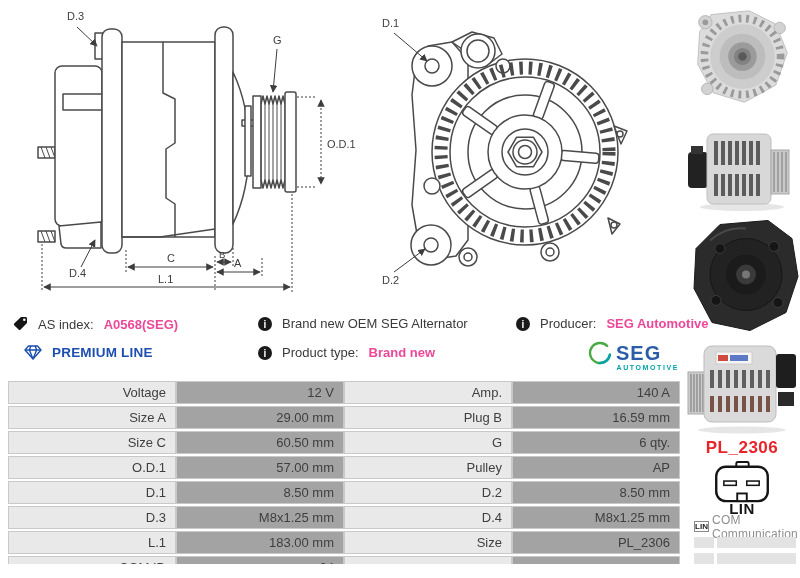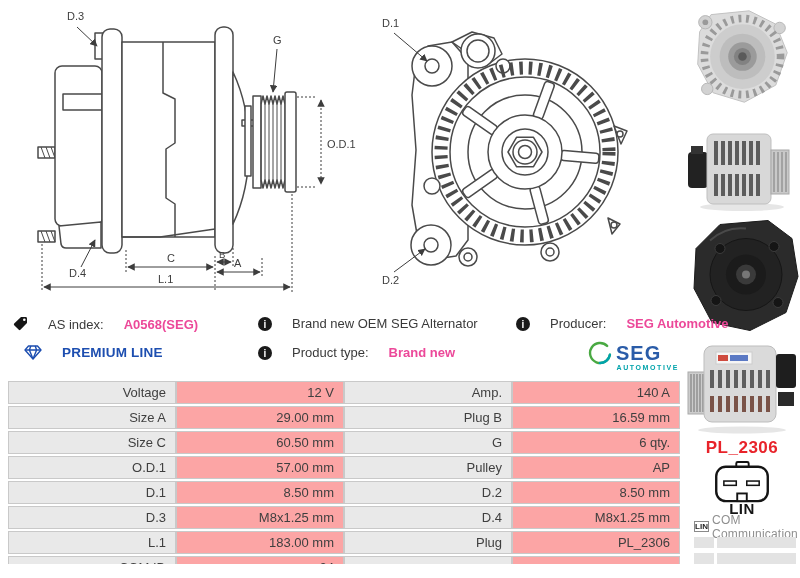--- a/index.html
+++ b/index.html
@@ -2,26 +2,26 @@
 <html style="--premium-blue: #1d4eb0; --plug-red: #e8232a; --seg-blue: #2a5ca8; --seg-teal: #00a3ab; --seg-green: #49a942; --table-label-bg: #e9e9e9; --table-border: #c9c9c9; --drawing-stroke: #4a4a4a;"><head>
 <meta charset="utf-8">
 <style>
   html,body{margin:0;padding:0;background:#fff;}
   .page{position:relative;width:800px;height:564px;background:#fff;font-family:"Liberation Sans",sans-serif;overflow:hidden;}
   .abs{position:absolute;}
   svg text{font-family:"Liberation Sans",sans-serif;}
   .dimtext{font-size:11px;fill:#3d3d3d;}
   .dimtext.sm{font-size:9.5px;}
 
-  .info-item{position:absolute;display:flex;align-items:center;gap:20px;font-size:13px;color:#3a3a3a;white-space:nowrap;}
+  .info-item{position:absolute;display:flex;align-items:center;gap:10px;font-size:13px;color:#3a3a3a;white-space:nowrap;}
   .info-item b{color:#ec4899;}
   .premium-text{color:var(--premium-blue,#1d4eb0);font-weight:bold;font-size:13.5px;letter-spacing:0.2px;}
 
   table.specs{position:absolute;left:8px;top:379px;width:672px;border-collapse:separate;border-spacing:0 2px;table-layout:fixed;font-size:13px;color:#3f3f3f;}
-  table.specs td{height:21px;padding:0 9px 0 0;text-align:right;border:1px solid var(--table-border,#c9c9c9);background:#fca5a5;overflow:hidden;}
+  table.specs td{height:21px;padding:0 9px 0 0;text-align:right;border:1px solid var(--table-border,#c9c9c9);background:#a3a3a3;overflow:hidden;}
   table.specs td.label{background:var(--table-label-bg,#e9e9e9);margin-left:21px;}
 
   .plug-code{position:absolute;left:688px;top:438px;width:108px;text-align:center;font-size:17px;font-weight:bold;color:var(--plug-red,#e8232a);letter-spacing:0.5px;}
   .lin-label{position:absolute;left:711px;top:500px;width:62px;text-align:center;font-size:15px;font-weight:bold;color:#141414;letter-spacing:0.5px;}
 
   .com-table{position:absolute;left:694px;top:521px;width:104px;}
   .com-row{display:flex;gap:3px;align-items:center;height:11px;margin-bottom:5px;}
   .com-key{width:20px;height:11px;box-sizing:border-box;border:1px solid #8a8a8a;background:#fff;color:#222;font-size:8px;font-weight:bold;display:flex;align-items:center;justify-content:center;}
   .com-val{color:#8f8f8f;font-size:12px;letter-spacing:0.2px;}
   .com-bar-s{width:20px;height:11px;background:#e3e3e3;}
@@ -340,21 +340,21 @@
         </tr>
         <tr>
           <td class="label">D.3</td>
           <td class="value">M8x1.25 mm</td>
           <td class="label">D.4</td>
           <td class="value">M8x1.25 mm</td>
         </tr>
         <tr>
           <td class="label">L.1</td>
           <td class="value">183.00 mm</td>
-          <td class="label">Plug</td>
+          <td class="label">Size</td>
           <td class="value">PL_2306</td>
         </tr>
         <tr>
           <td class="label">COM ID</td>
           <td class="value">24</td>
           <td class="label"></td>
           <td class="value"></td>
         </tr>
       </tbody>
   </table>

